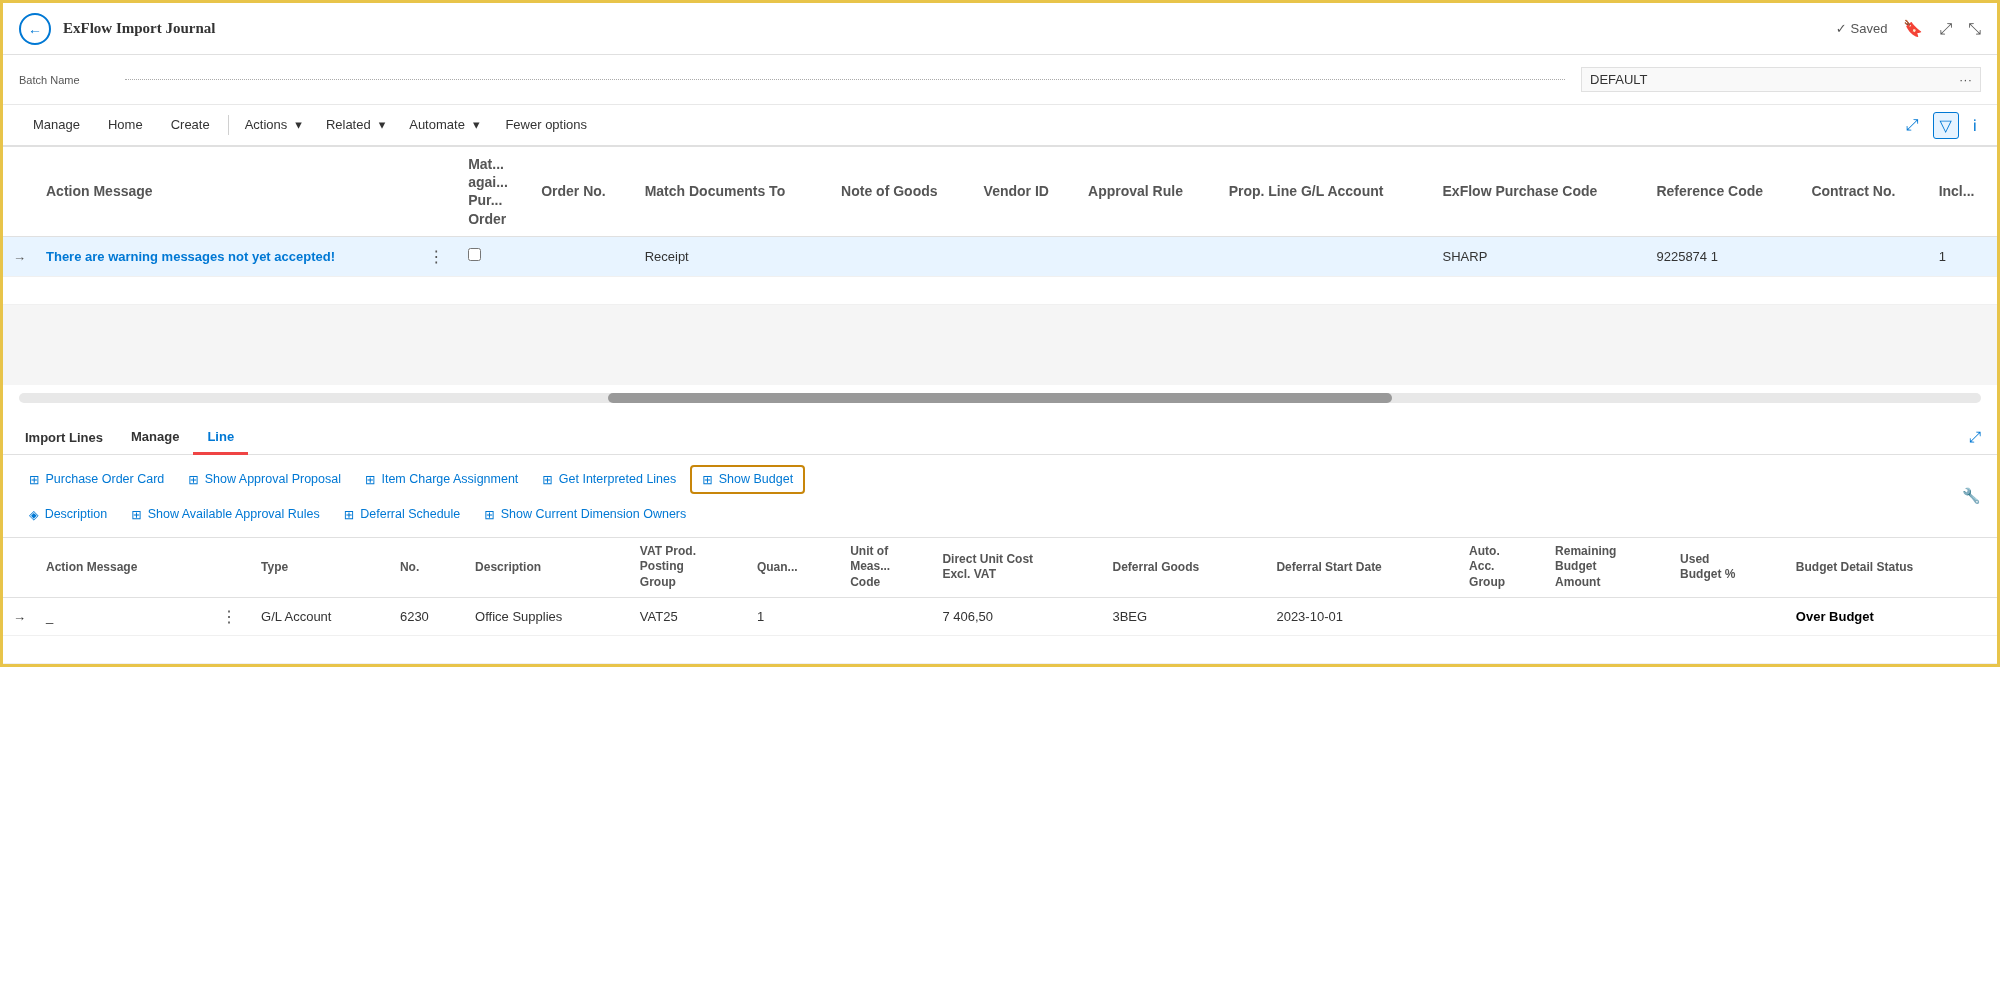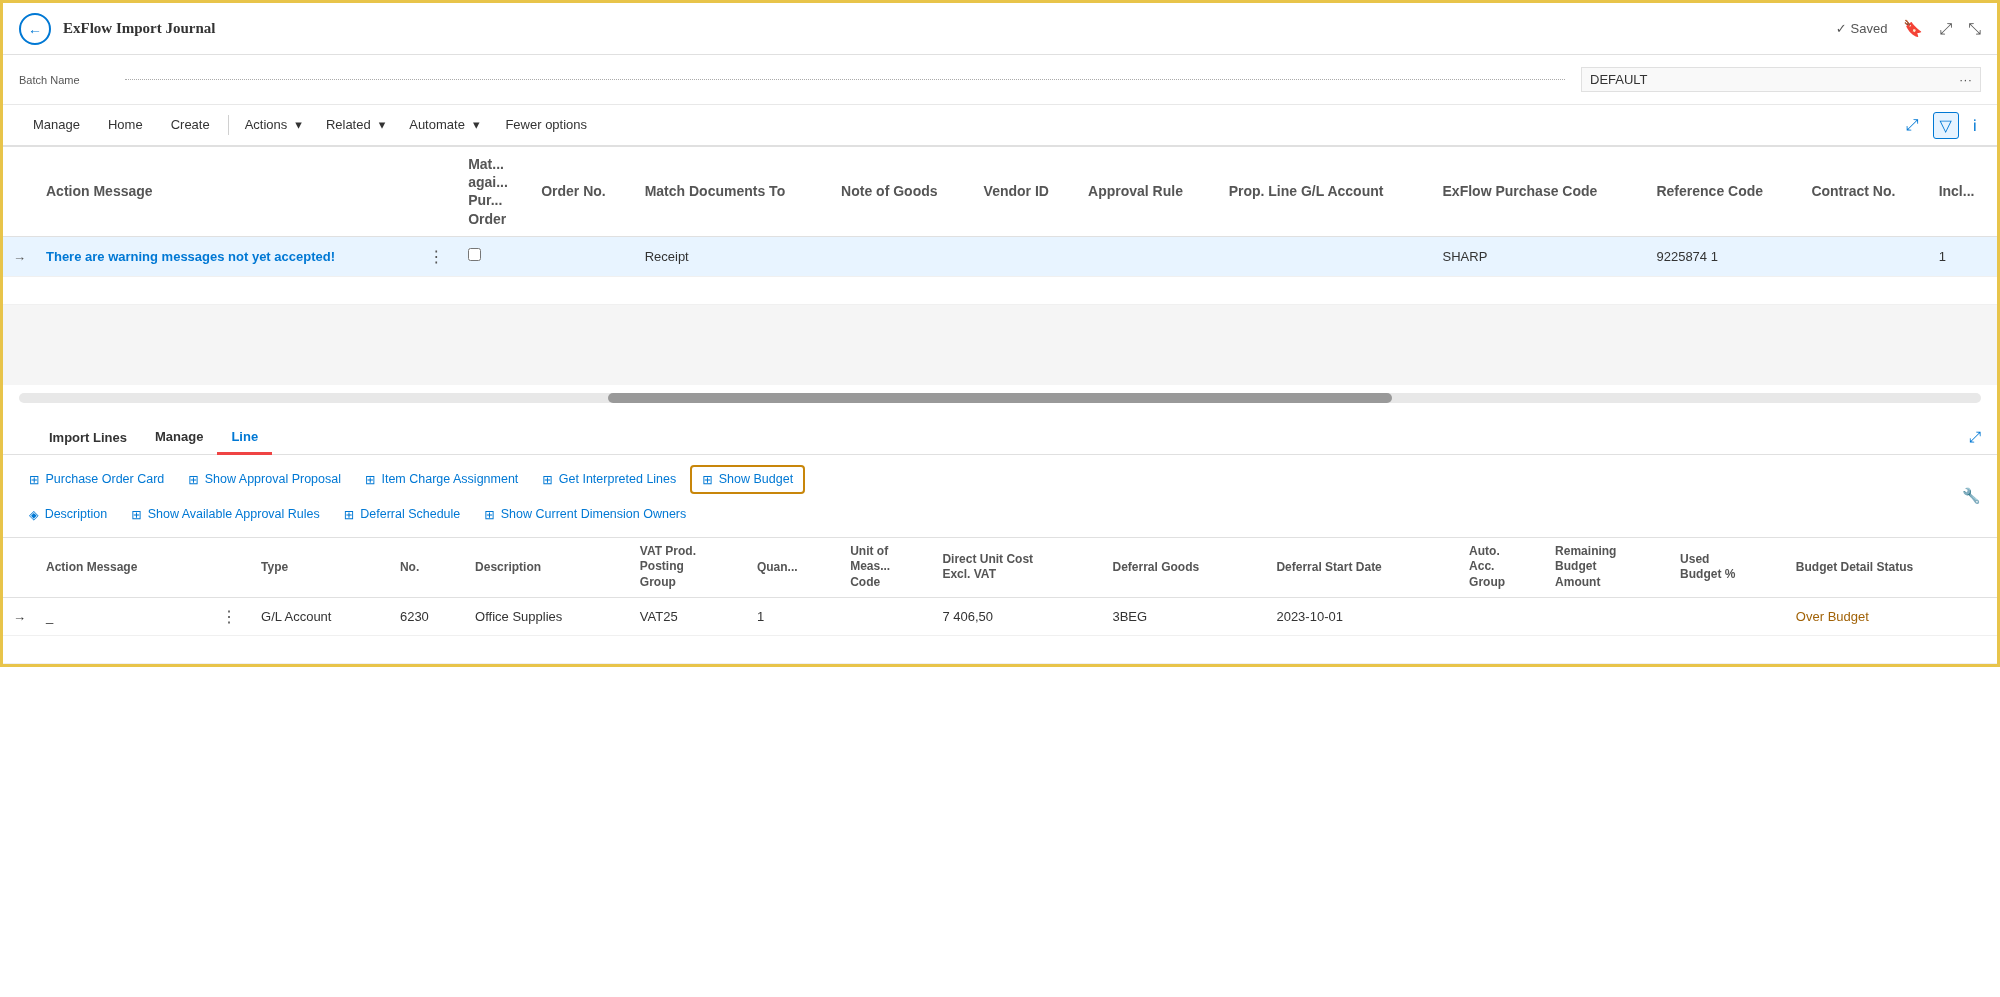--- a/index.html
+++ b/index.html
@@ -83,21 +83,21 @@
       background: #e8e8e8; height: 10px; border-radius: 5px; margin: 8px 16px;
       position: relative;
     }
     .scrollbar-thumb {
       background: #999; height: 10px; border-radius: 5px;
       position: absolute; left: 30%; width: 40%;
     }
 
     .import-lines-section { padding: 0 0 0 0; }
     .import-lines-header {
-      display: flex; align-items: center; padding: 10px 16px 0 32px;
+      display: flex; align-items: center; padding: 10px 16px 0 8px;
       border-bottom: 1px solid #e0e0e0; gap: 0;
     }
     .import-tab {
       padding: 8px 14px; font-size: 13px; font-weight: 600; color: #333;
       border-bottom: 3px solid transparent; cursor: pointer; margin-bottom: -1px;
     }
     .import-tab.active { border-bottom: 3px solid #ef4444; color: #0078d4; }
     .import-tab-right { margin-left: auto; }
     .share-icon { color: #0078d4; cursor: pointer; font-size: 15px; }
 
@@ -122,21 +122,21 @@
     }
     .import-table th {
       padding: 6px 10px; text-align: left; font-size: 12px; font-weight: 600;
       color: #555; border-bottom: 1px solid #e0e0e0; white-space: nowrap;
       background: #fff;
     }
     .import-table td {
       padding: 7px 10px; border-bottom: 1px solid #f0f0f0; font-size: 13px;
       white-space: nowrap;
     }
-    .over-budget { color: #a16207; font-weight: 400; margin-top: 20px; }
+    .over-budget { color: #000000; font-weight: 700; margin-top: 20px; }
     .col-vat-header { line-height: 1.3; }
 
     .page-border { border: 3px solid #e8c44a; }
 
     .row-selected td { background: #e8f4ff; }
   </style>
 </head>
 <body class="page-border">
 
 <div class="top-bar">

